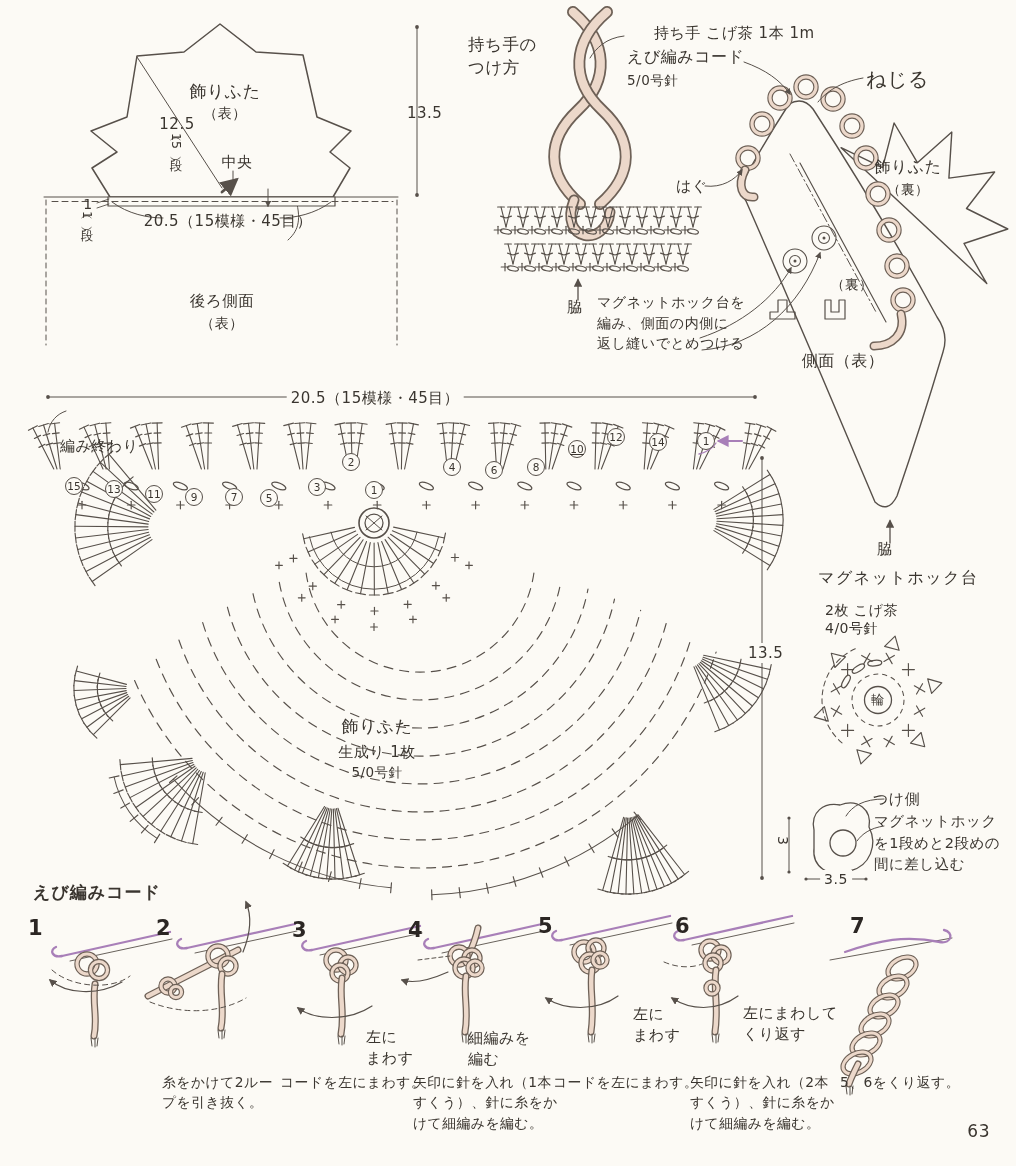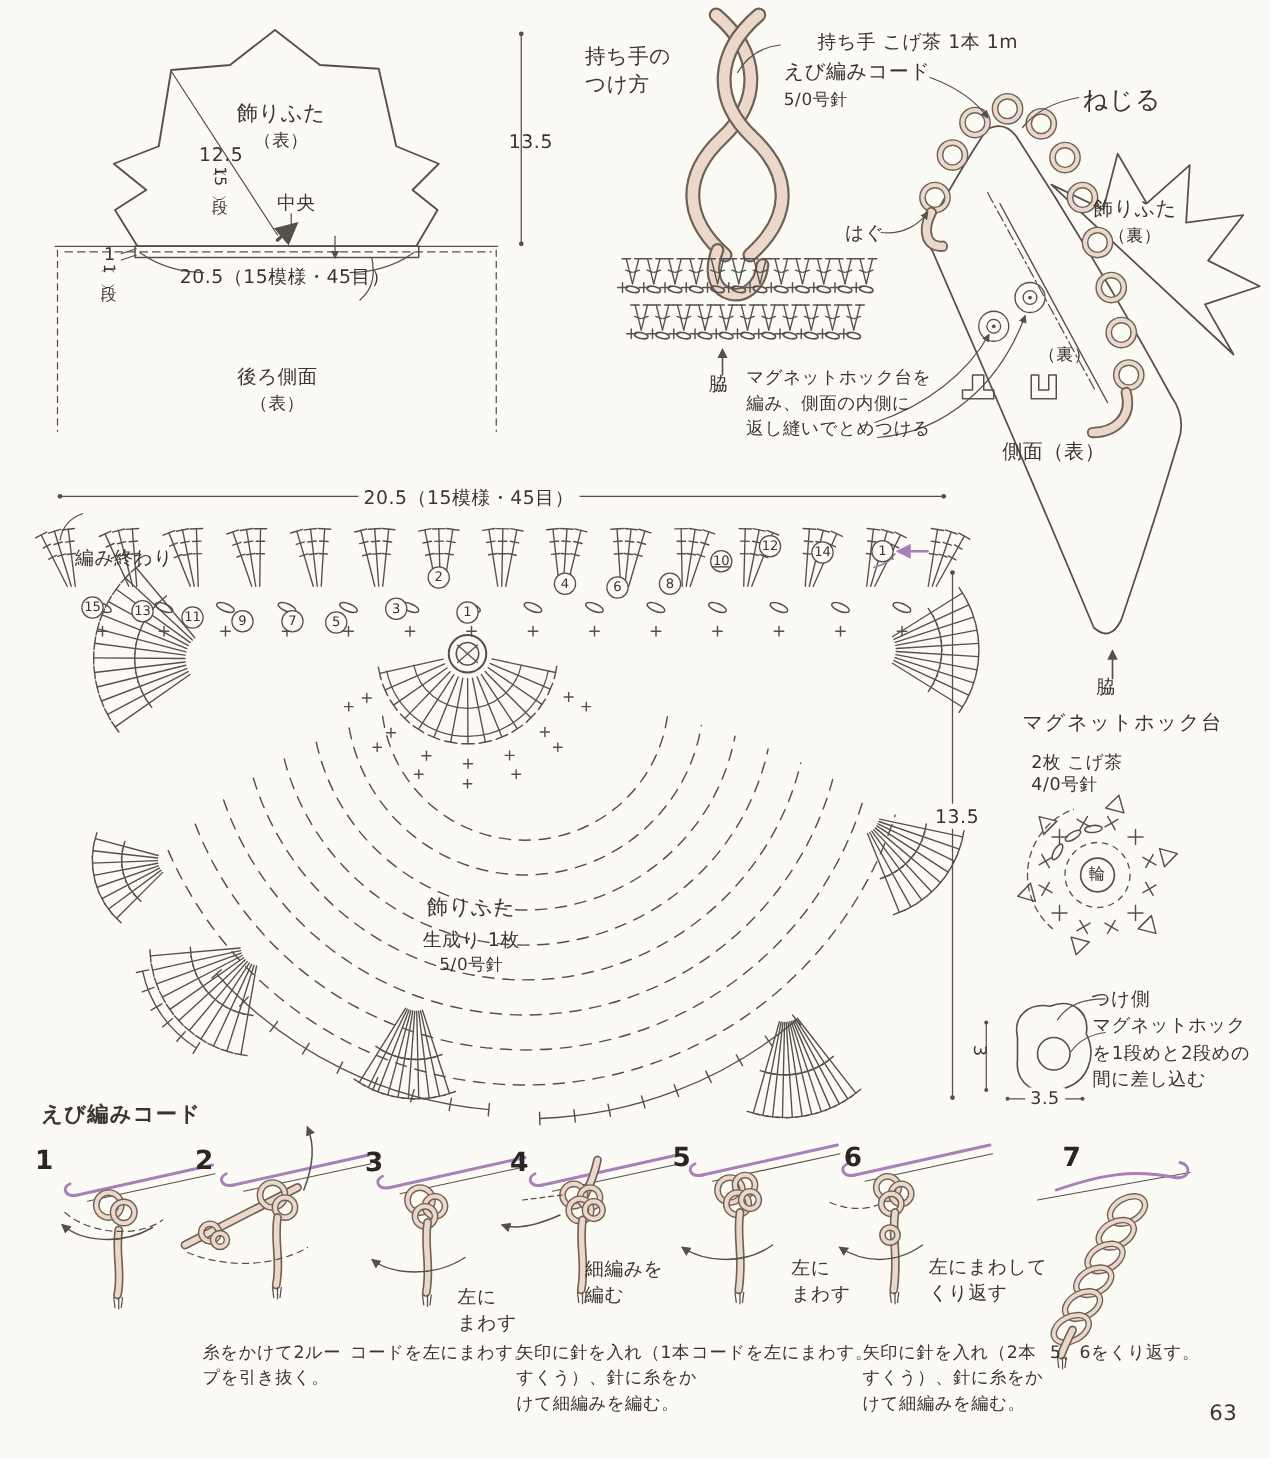--- a/index.html
+++ b/index.html
@@ -1113,21 +1113,21 @@
   <div class="t bold" style="left:33px;top:881px;font-size:17px;letter-spacing:1px;">えび編みコード</div>
   <div class="sn" style="left:28px;top:916px;">1</div>
   <div class="sn" style="left:156px;top:916px;">2</div>
   <div class="sn" style="left:292px;top:918px;">3</div>
   <div class="sn" style="left:408px;top:918px;">4</div>
   <div class="sn" style="left:538px;top:914px;">5</div>
   <div class="sn" style="left:675px;top:914px;">6</div>
   <div class="sn" style="left:850px;top:914px;">7</div>
 
   <div class="t lbl" style="left:366px;top:1027px;">左に<br>まわす</div>
-  <div class="t lbl" style="left:468px;top:1005px;">細編みを<br>編む</div>
+  <div class="t lbl" style="left:468px;top:1028px;">細編みを<br>編む</div>
   <div class="t lbl" style="left:633px;top:1004px;">左に<br>まわす</div>
   <div class="t lbl" style="left:743px;top:1003px;">左にまわして<br>くり返す</div>
 
   <div class="t cap" style="left:162px;top:1072px;">糸をかけて2ルー<br>プを引き抜く。</div>
   <div class="t cap" style="left:280px;top:1072px;">コードを左にまわす。</div>
   <div class="t cap" style="left:413px;top:1072px;">矢印に針を入れ（1本<br>すくう）、針に糸をか<br>けて細編みを編む。</div>
   <div class="t cap" style="left:553px;top:1072px;">コードを左にまわす。</div>
   <div class="t cap" style="left:690px;top:1072px;">矢印に針を入れ（2本<br>すくう）、針に糸をか<br>けて細編みを編む。</div>
   <div class="t cap" style="left:840px;top:1072px;">5、6をくり返す。</div>
 

